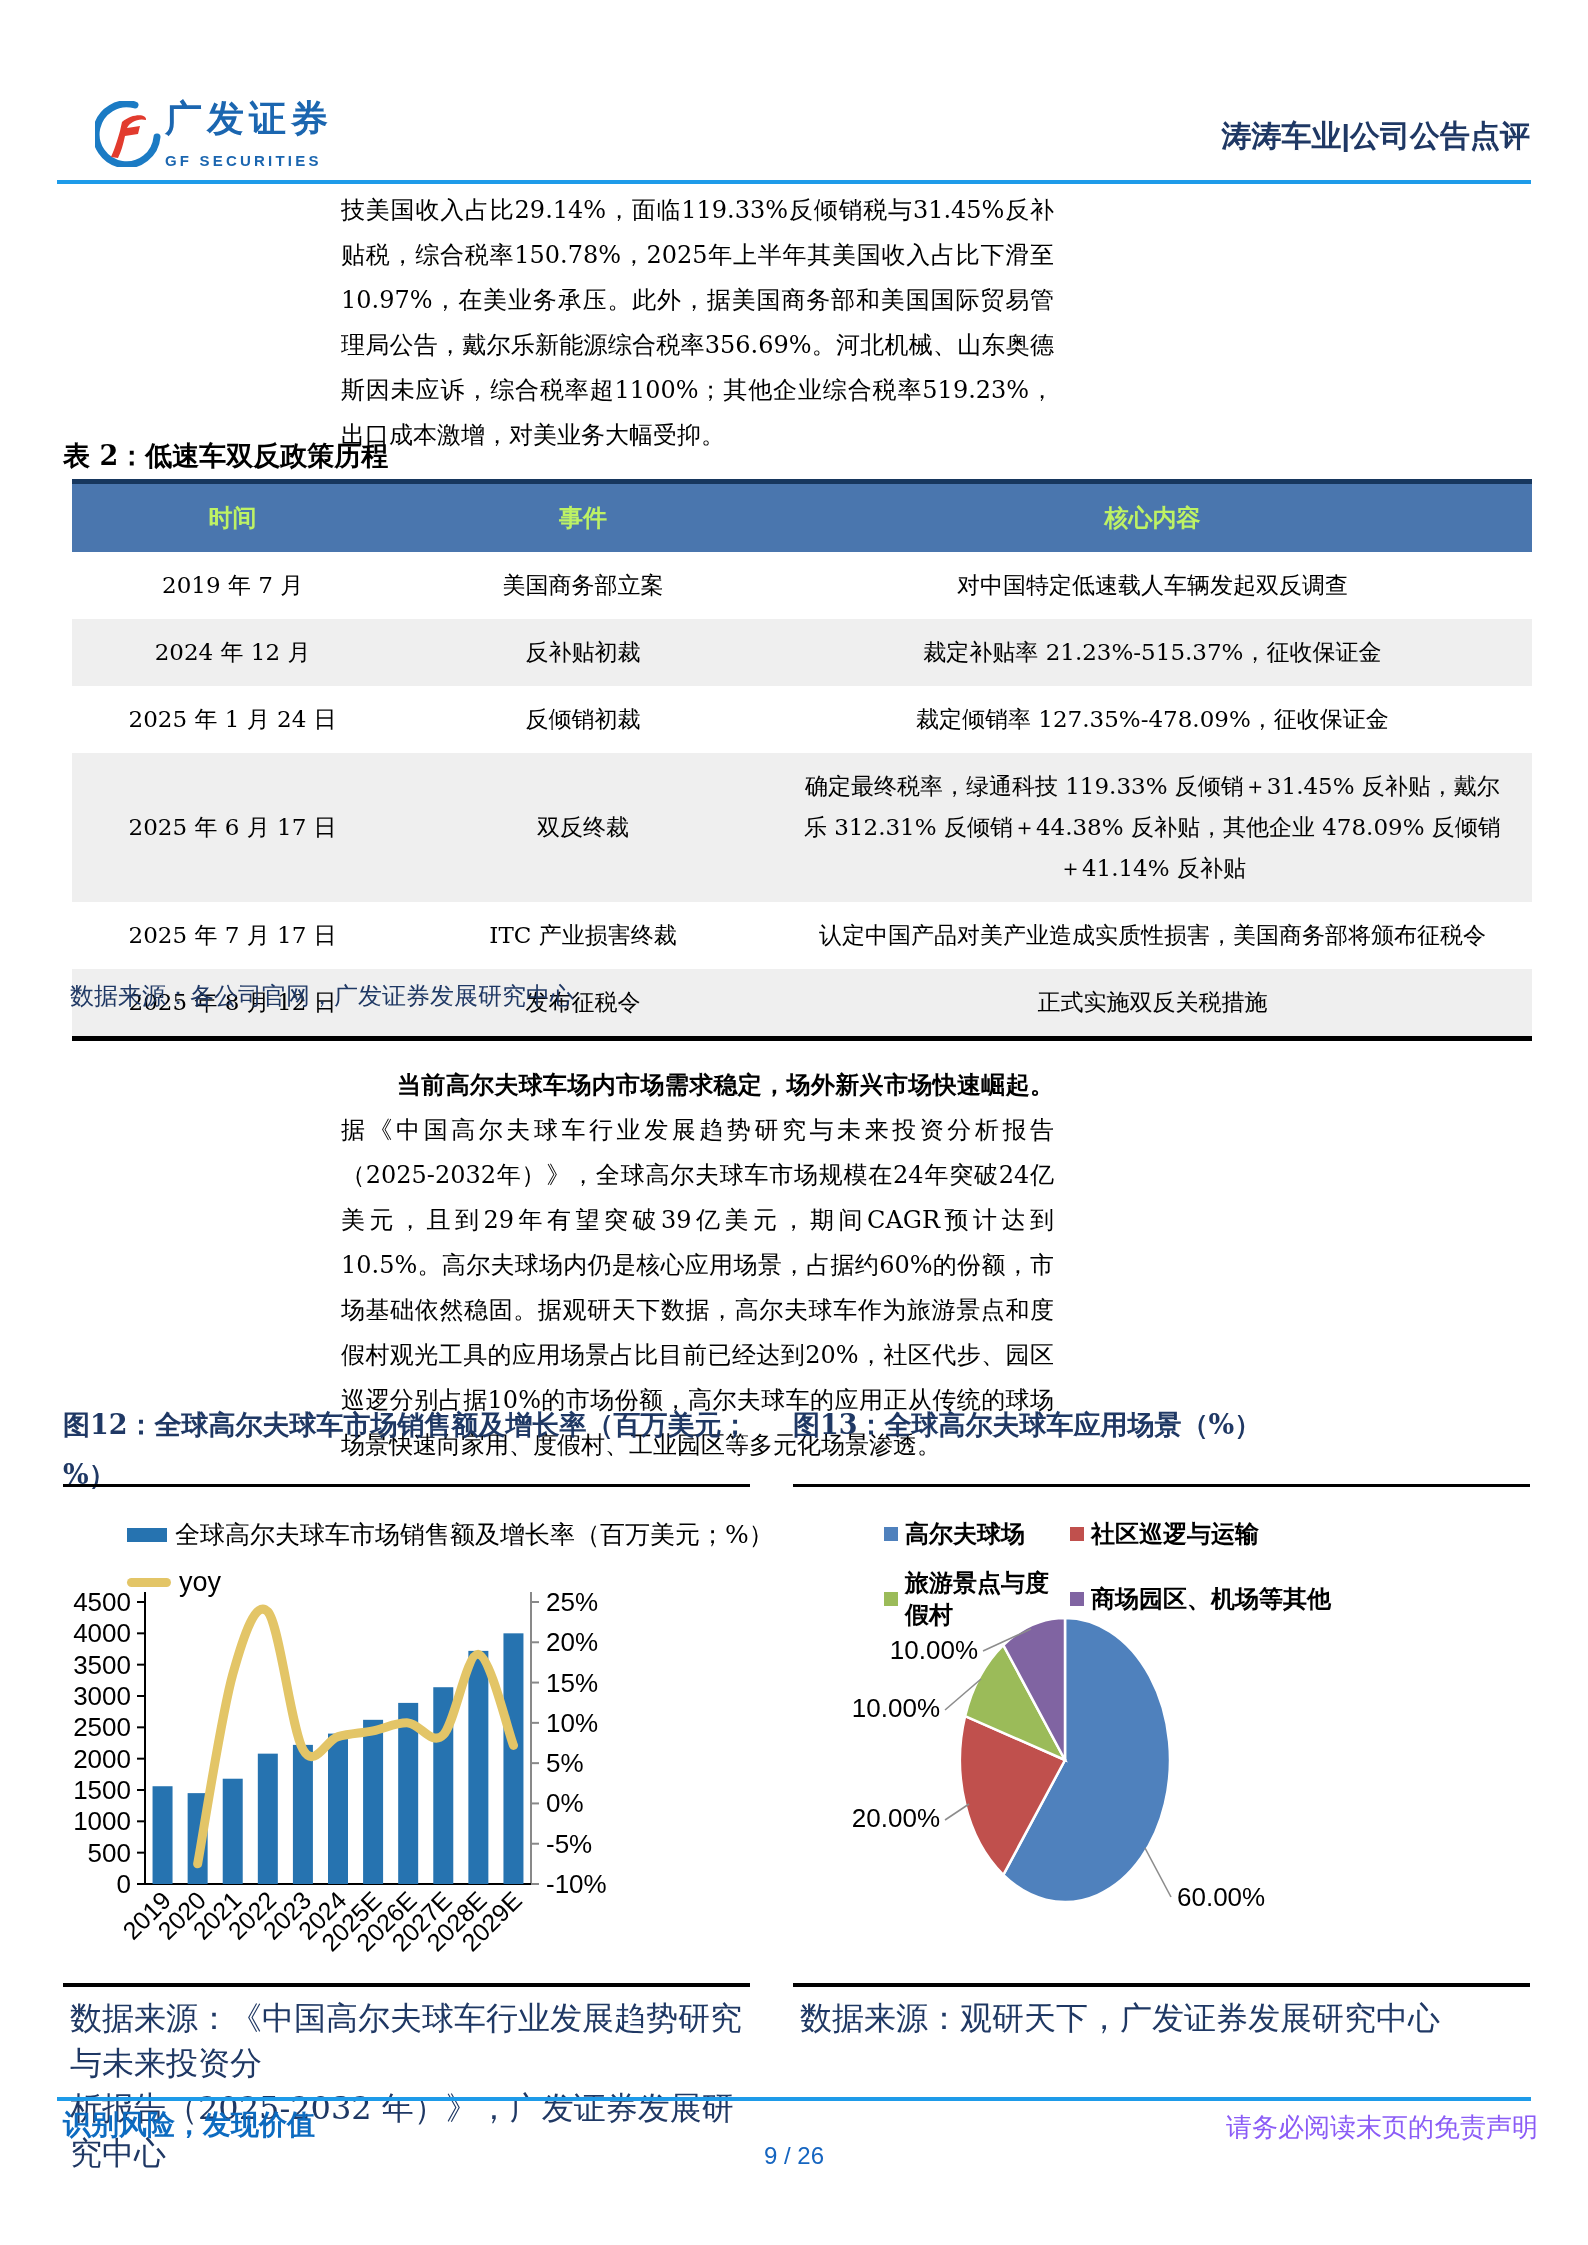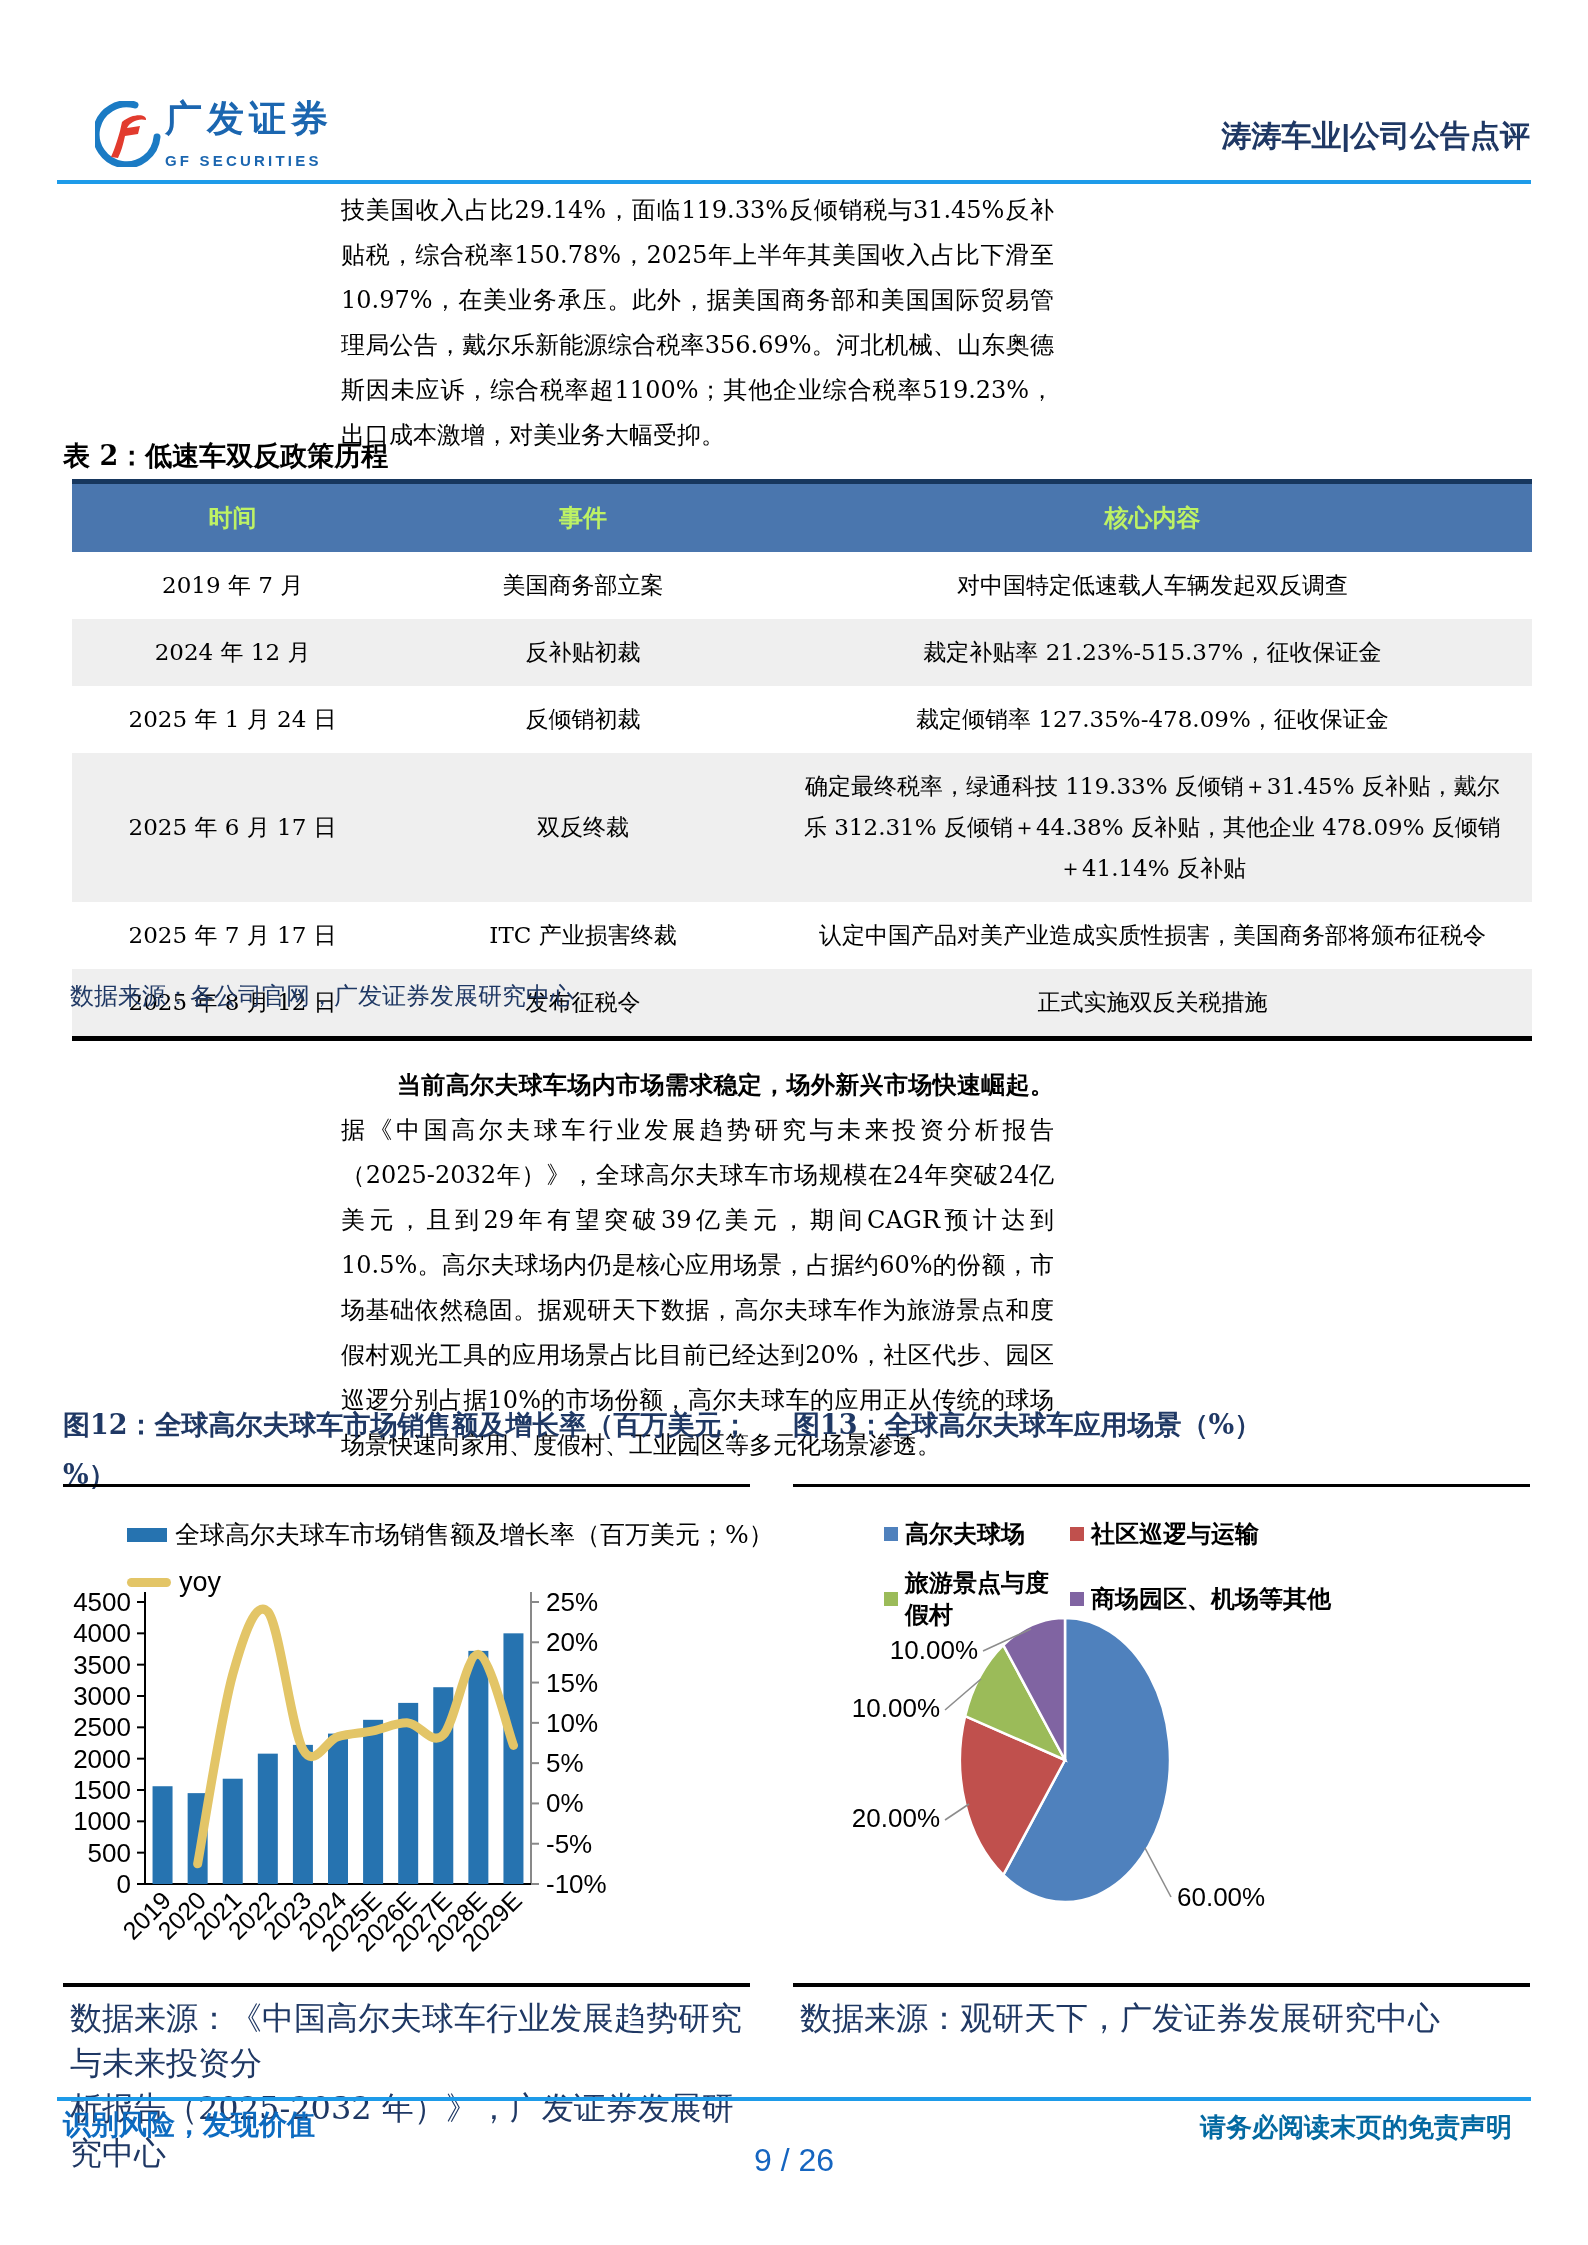--- a/index.html
+++ b/index.html
@@ -63,23 +63,23 @@
   .pie{left:793px;top:1598px;}
 
   .fig-source{position:absolute;font-size:32px;color:#1f3864;line-height:45px;}
   .fig12-source{left:70px;top:1996px;width:690px;}
   .fig13-source{left:800px;top:1996px;width:720px;}
 
   
   .footer-rule{position:absolute;left:57px;top:2097px;width:1474px;height:4px;background:#1e9be9;}
   .footer-left{position:absolute;left:63px;top:2106px;font-family:"Liberation Sans",sans-serif;
                font-weight:bold;font-size:28px;color:#0d6bc0;}
-  .footer-right{position:absolute;right:76px;top:2110px;font-size:26px;color:#0369a1;font-weight:bold;}
+  .footer-right{position:absolute;right:50px;top:2110px;font-size:26px;color:#8b5cf6;}
   .page-num{position:absolute;left:0;top:2142px;width:100%;text-align:center;
-            font-family:"Liberation Sans",sans-serif;font-size:32px;color:#1565c0;}
+            font-family:"Liberation Sans",sans-serif;font-size:24px;color:#1565c0;}
 </style>
 </head>
 <body>
 
 <div class="page">
 
   <div class="logo">
     <svg width="66" height="66" viewBox="0 0 66 66">
       <path d="M40 4 A30.5 30.5 0 1 0 62 36" fill="none" stroke="#1b7bc4" stroke-width="7" stroke-linecap="round"></path>
       <path d="M27 21 C38 12 52 13 51 19 C43 17 35 21 32 27 L45 25 L43 33 L30 35 C28 44 26 51 23 57 L16 56 C20 47 23 37 25 30 Z" fill="#e23b2e"></path>

